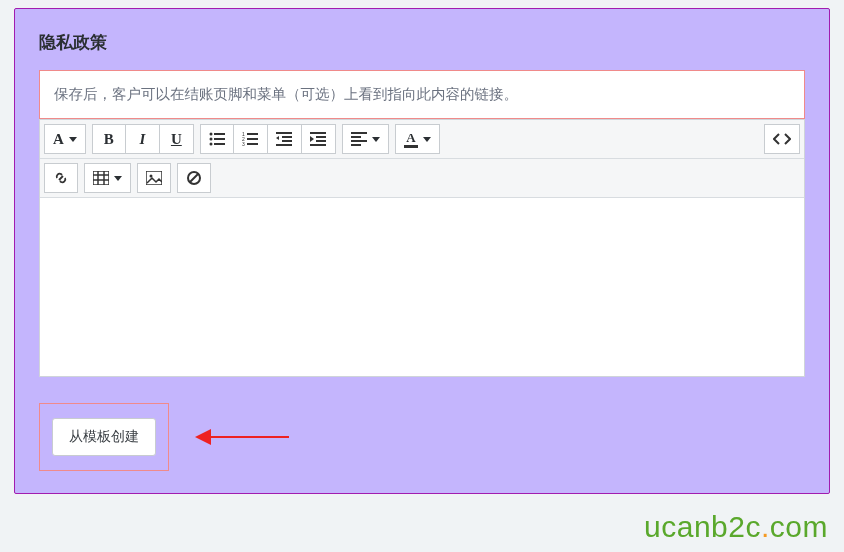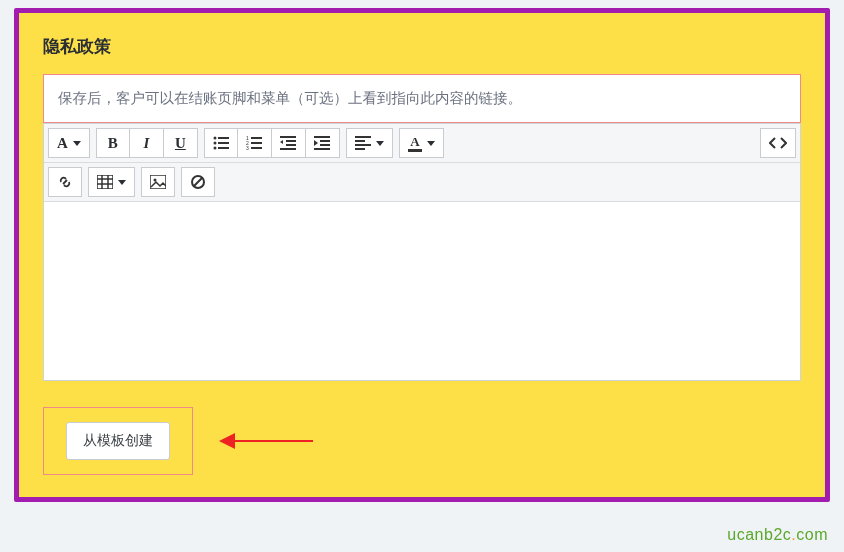--- a/index.html
+++ b/index.html
@@ -5,22 +5,22 @@
     * { box-sizing: border-box; margin: 0; padding: 0; }
     body {
       font-family: "Microsoft YaHei", "PingFang SC", sans-serif;
       background: #f0f3f5;
       width: 844px;
       height: 552px;
       padding: 8px 14px;
       position: relative;
     }
     .card {
-      background: #fde047;
-      border: 5px solid #a21caf;
+      background: #c4b5fd;
+      border: 1px solid #a21caf;
       border-radius: 2px;
       padding: 22px 24px;
     }
     .title {
       font-size: 17px;
       font-weight: 700;
       color: #2b2f33;
       margin-bottom: 16px;
     }
     .info-box {
@@ -80,21 +80,21 @@
       background: #fff;
     }
     .footer-row {
       margin-top: 26px;
       display: flex;
       align-items: center;
       gap: 40px;
     }
     .highlight-box {
       border: 1px solid #f08a8a;
-      padding: 14px 22px;
+      padding: 14px 12px;
       display: inline-block;
       text-decoration: underline;
     }
     .create-btn {
       display: inline-block;
       padding: 9px 16px;
       background: #fff;
       border: 1px solid #c8ccd0;
       border-radius: 3px;
       font-size: 14px;
@@ -114,21 +114,21 @@
       top: -7px;
       width: 0; height: 0;
       border-top: 8px solid transparent;
       border-bottom: 8px solid transparent;
       border-right: 16px solid #e22;
     }
     .watermark {
       position: absolute;
       right: 16px;
       bottom: 8px;
-      font-size: 16px;
+      font-size: 30px;
       color: #5aa82c;
       letter-spacing: 0.5px;
       font-family: Arial, sans-serif;
       margin-top: 21px;
     }
     .watermark .dot { color: #f59a23; }
     svg { display: block; }
   </style>
 </head>
 <body>

